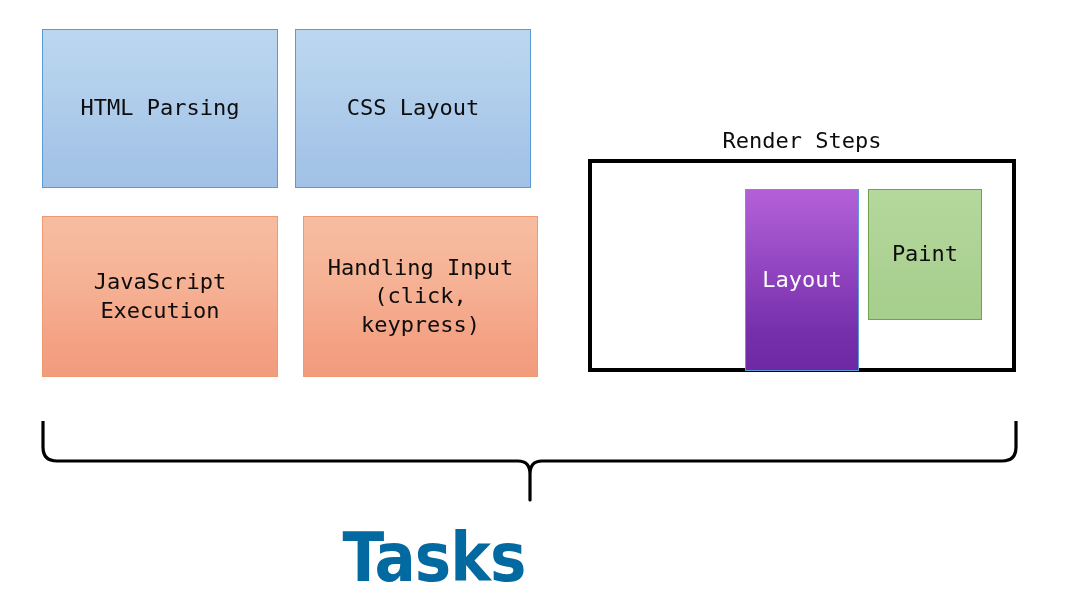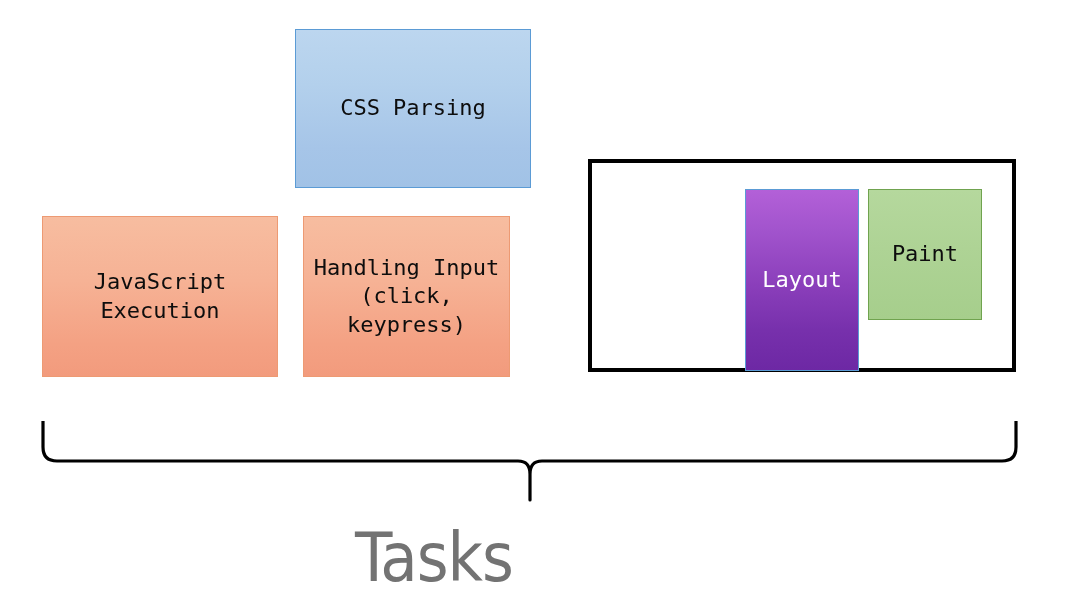--- a/index.html
+++ b/index.html
@@ -94,45 +94,50 @@
   .tasks-label {
     position: absolute;
     left: 0;
     top: 519px;
     width: 868px;
     text-align: center;
     font-family: "Liberation Sans Narrow", "DejaVu Sans Condensed", "Liberation Sans", sans-serif;
     font-stretch: condensed;
     font-size: 68px;
     line-height: 78px;
-    color: #737373;
+    color: #0369a1;
     letter-spacing: -1px;
+    font-weight: bold;
   }
 </style>
 </head>
 <body>
 
 <div class="canvas">
 
+  <div class="box box-blue" style="left:42px; top:29px; width:236px; height:159px;">
+    <span>HTML Parsing</span>
+  </div>
 
   <div class="box box-blue" style="left:295px; top:29px; width:236px; height:159px;">
-    <span>CSS Parsing</span>
+    <span>CSS Layout</span>
   </div>
 
   <div class="box box-orange" style="left:42px; top:216px; width:236px; height:161px;">
     <span>JavaScript
 Execution</span>
   </div>
 
-  <div class="box box-orange" style="left:303px; top:216px; width:207px; height:161px;">
+  <div class="box box-orange" style="left:303px; top:216px; width:235px; height:161px;">
     <span>Handling Input
 (click,
 keypress)</span>
   </div>
 
+  <div class="render-title" style="left:588px; top:128px; width:428px;">Render Steps</div>
 
   <div class="render-frame" style="left:588px; top:159px; width:428px; height:213px;"></div>
 
 
   <div class="box box-purple" style="left:745px; top:189px; width:114px; height:182px;">
     <span>Layout</span>
   </div>
 
   <div class="box box-green" style="left:868px; top:189px; width:114px; height:131px;">
     <span>Paint</span>

